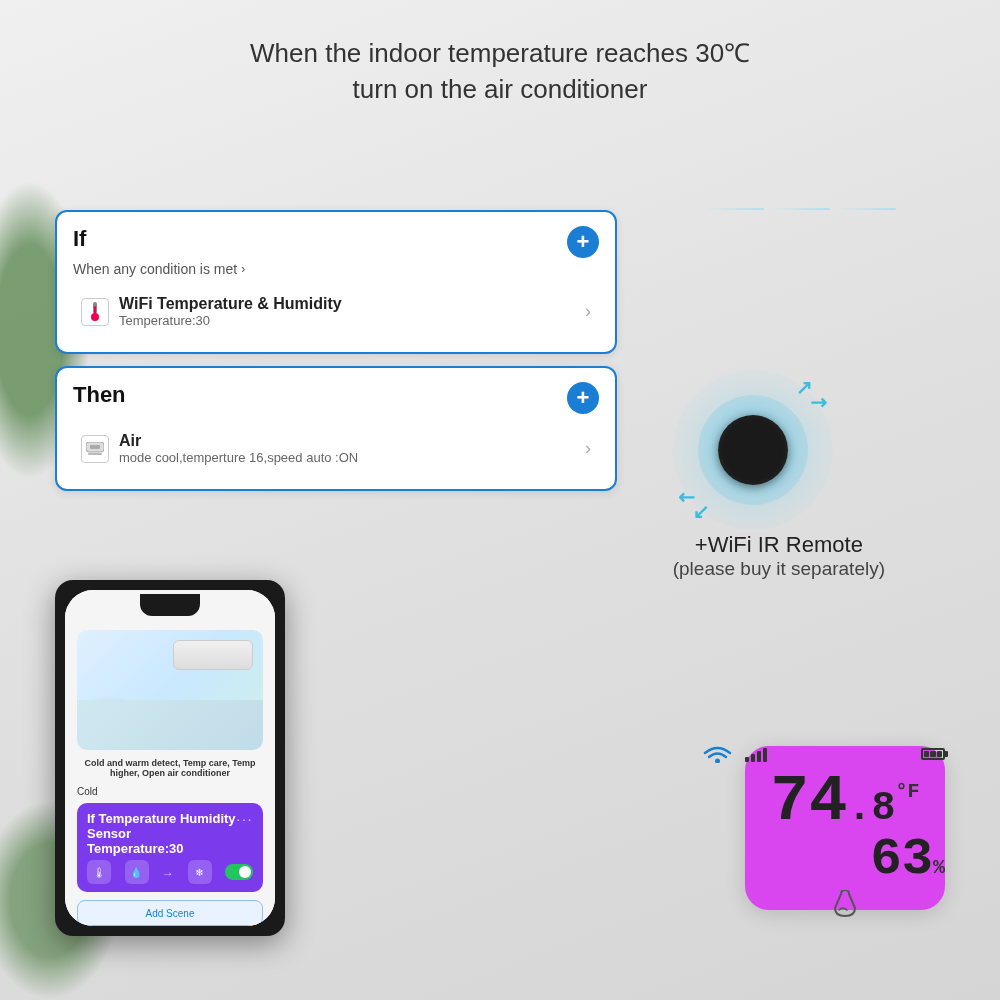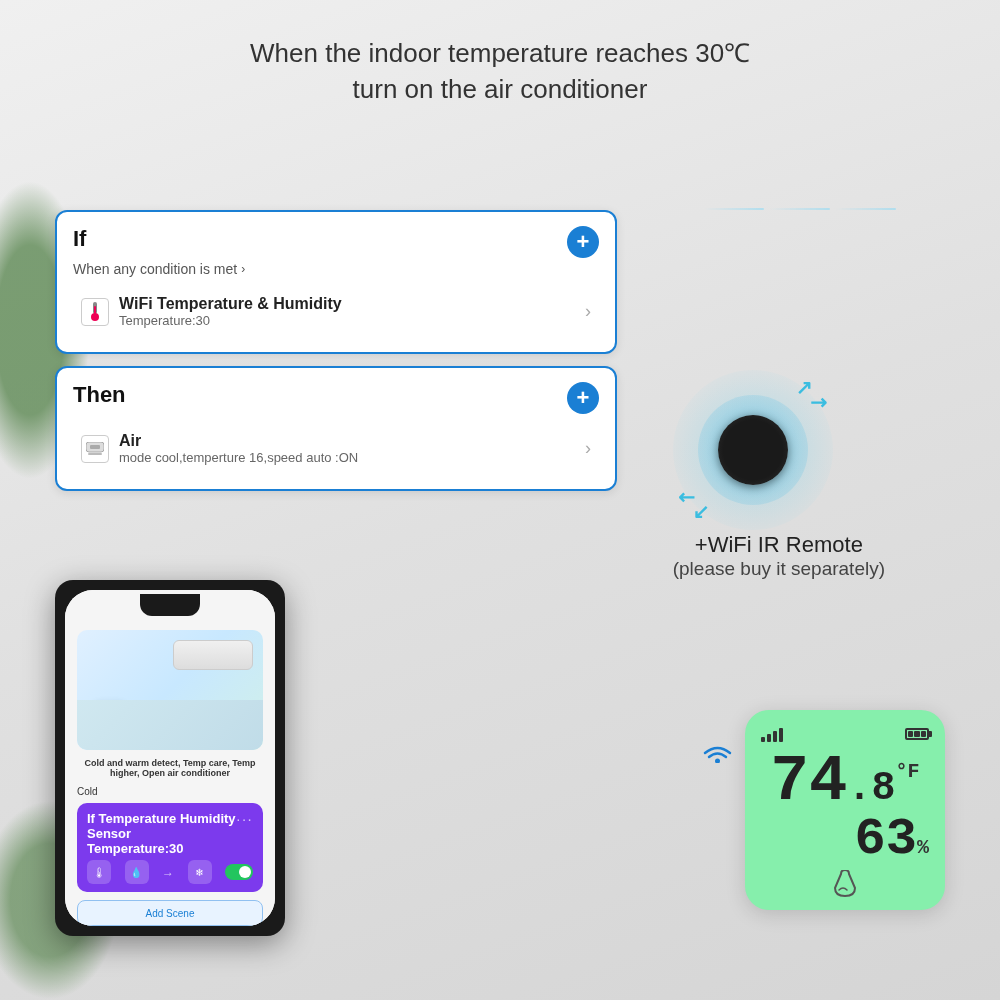--- a/index.html
+++ b/index.html
@@ -291,26 +291,25 @@
 
     
     .sensor-device {
       position: absolute;
       right: 55px;
       bottom: 90px;
       width: 200px;
     }
 
     .sensor-body {
-      background: #86efac;
+      background: #d946ef;
       border-radius: 24px;
-      padding: 16px;
       box-shadow: 0 4px 20px rgba(0,0,0,0.15);
       width: 200px;
-      height: 200px;
+      height: 164px;
       position: relative;
     }
 
     .sensor-top-bar {
       display: flex;
       justify-content: space-between;
       align-items: center;
       margin-bottom: 8px;
     }
 

